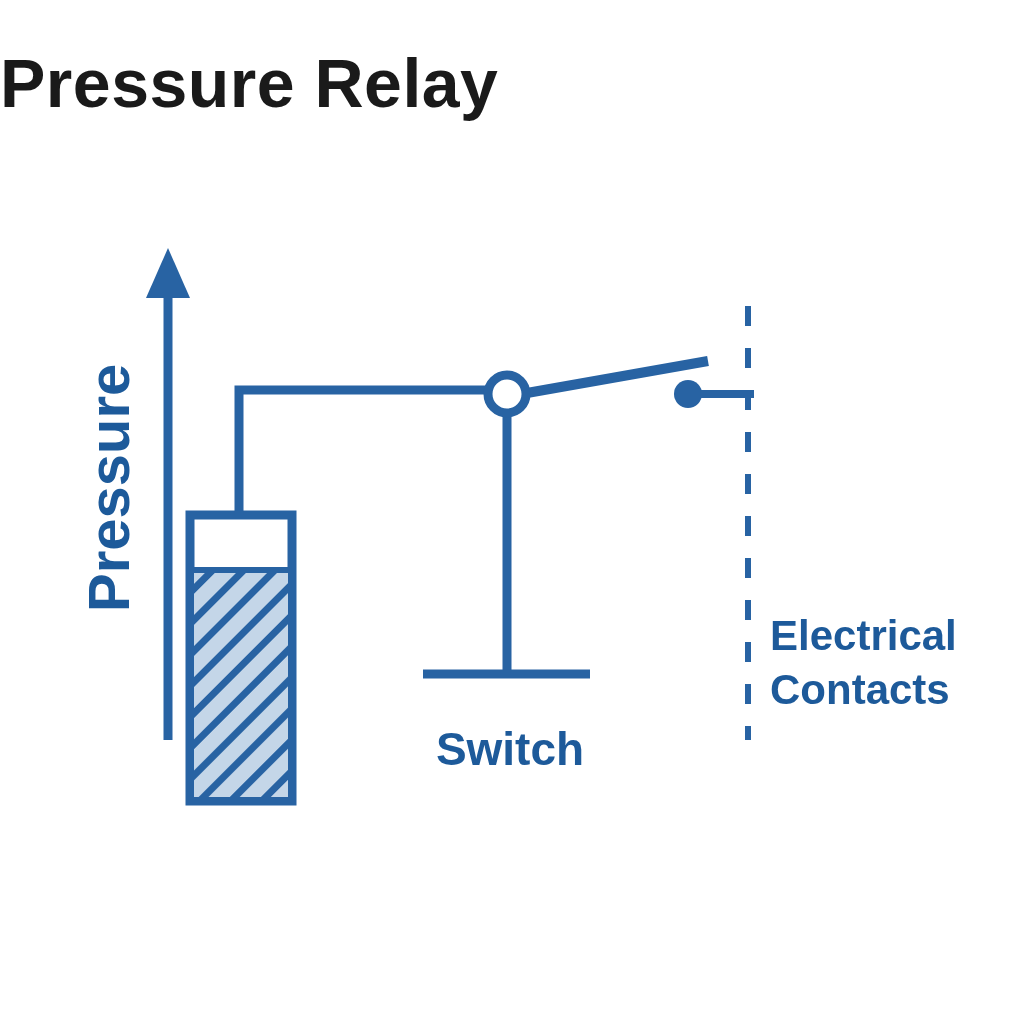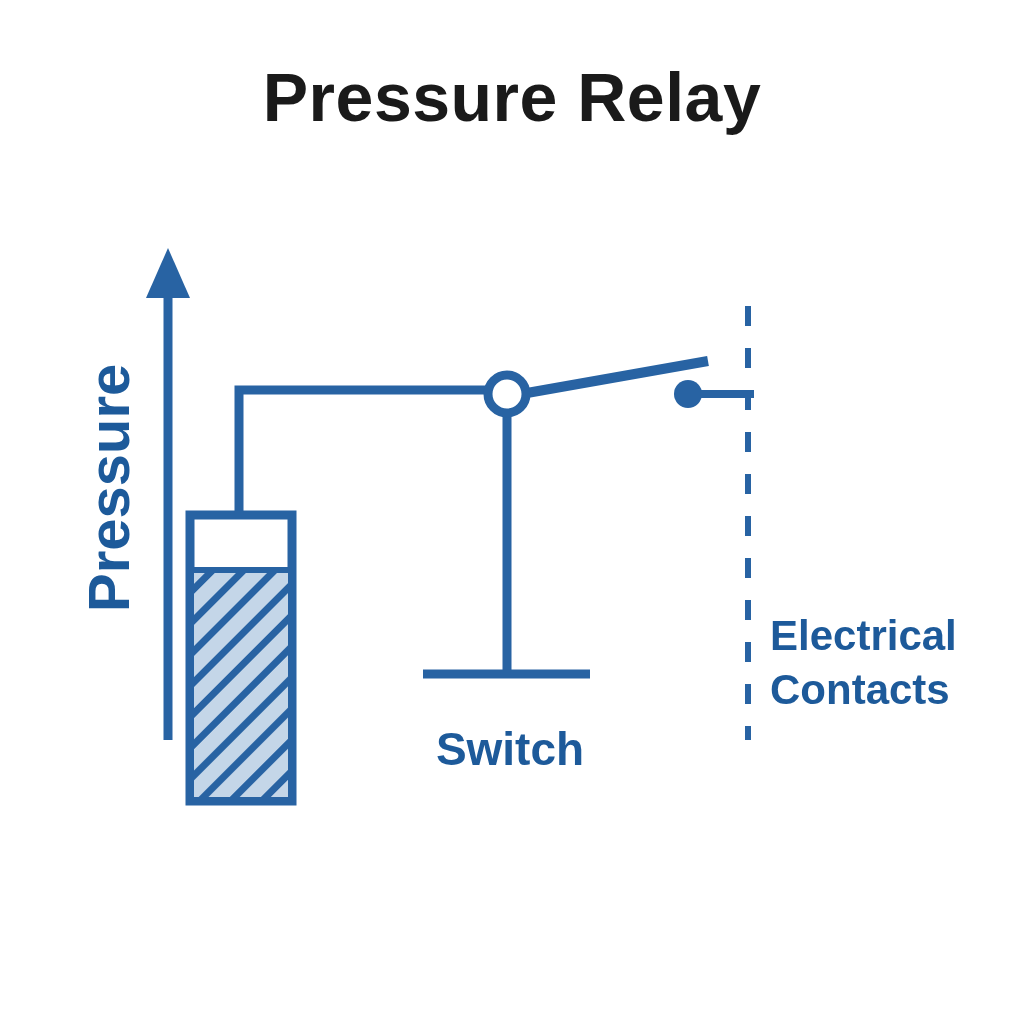--- a/index.html
+++ b/index.html
@@ -1,17 +1,17 @@
 <!DOCTYPE html>
 <html><head>
   <meta charset="utf-8">
   <style>
     html, body { margin: 0; padding: 0; background: #ffffff; }
     body { width: 1024px; height: 1024px; position: relative; overflow: hidden; font-family: "Liberation Sans", sans-serif; }
-    .title { position: absolute; left: 0; top: 58px; width: 1024px; text-align: center; font-size: 68px; font-weight: 700; color: #1a1a1a; font-family: "Liberation Sans", sans-serif; letter-spacing: 0.5px; }
+    .title { position: absolute; left: 0; top: 44px; width: 1024px; text-align: left; font-size: 68px; font-weight: 700; color: #1a1a1a; font-family: "Liberation Sans", sans-serif; letter-spacing: 0.5px; }
     svg { position: absolute; left: 0; top: 0; }
     .lbl { font-family: "Liberation Sans", sans-serif; fill: #1d5a9a; }
   </style>
 </head>
 <body>
 
 <div class="title">Pressure Relay</div>
 
 <svg width="1024" height="1024" viewBox="0 0 1024 1024">
   <defs>

